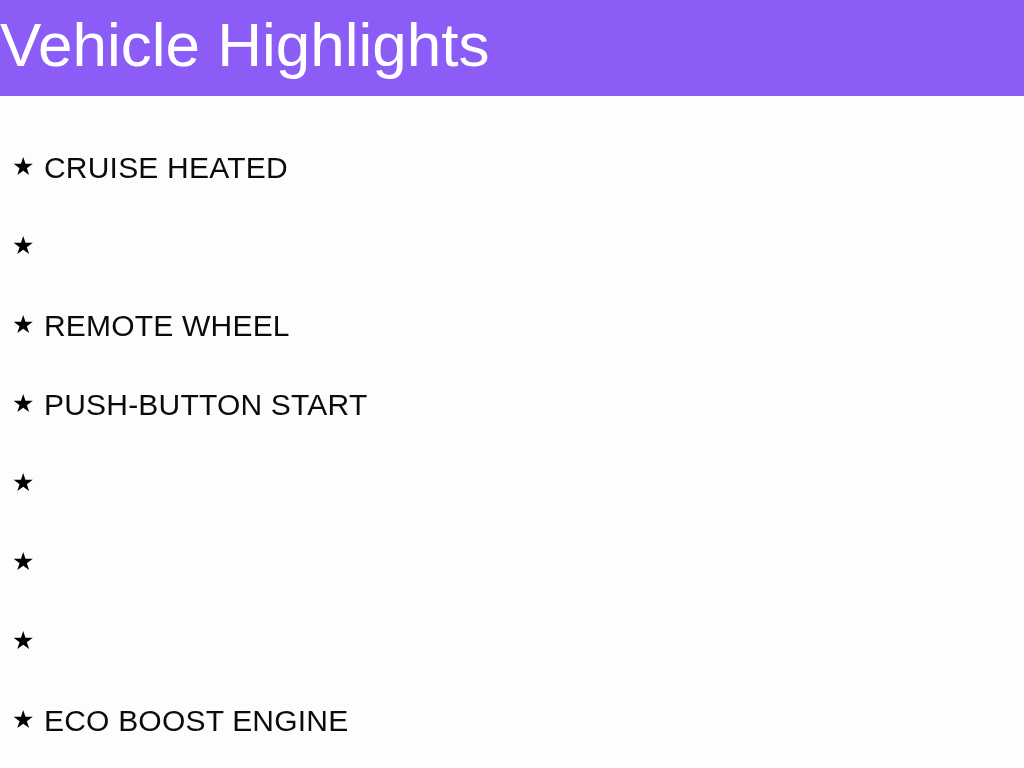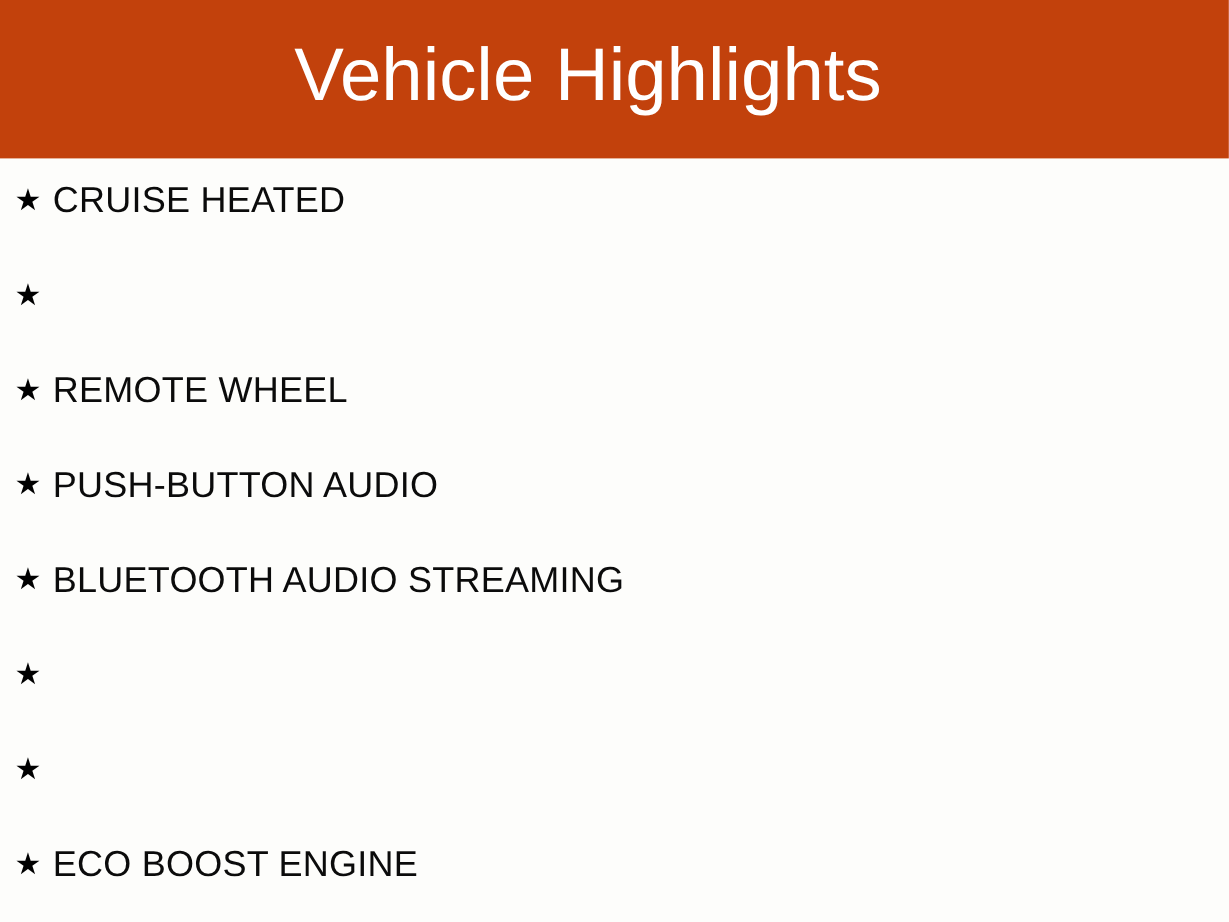--- a/index.html
+++ b/index.html
@@ -20,26 +20,26 @@
     height: 768px;
     position: relative;
     background: #fdfdfb;
   }
 
   #header-banner {
     position: absolute;
     left: 0;
     top: 0;
     width: 1024px;
-    height: 132px;
-    background: #c2410c;
+    height: 96px;
+    background: #8b5cf6;
     box-sizing: border-box;
     display: flex;
     align-items: center;
-    justify-content: center;
+    justify-content: flex-start;
   }
 
   #page-title {
     color: #ffffff;
     font-family: "Liberation Sans", sans-serif;
     font-size: 62px;
     font-weight: 400;
     letter-spacing: 0px;
     line-height: 1;
     padding-right: 44px;
@@ -109,26 +109,25 @@
       <span class="star-icon">★</span>
     </li>
 
     <li class="highlight-item">
       <span class="star-icon">★</span>
       <span class="highlight-label">REMOTE WHEEL</span>
     </li>
 
     <li class="highlight-item">
       <span class="star-icon">★</span>
-      <span class="highlight-label">PUSH-BUTTON AUDIO</span>
+      <span class="highlight-label">PUSH-BUTTON START</span>
     </li>
 
     <li class="highlight-item">
       <span class="star-icon">★</span>
-      <span class="highlight-label">BLUETOOTH AUDIO STREAMING</span>
     </li>
 
     <li class="highlight-item">
       <span class="star-icon">★</span>
     </li>
 
     <li class="highlight-item">
       <span class="star-icon">★</span>
     </li>
 

